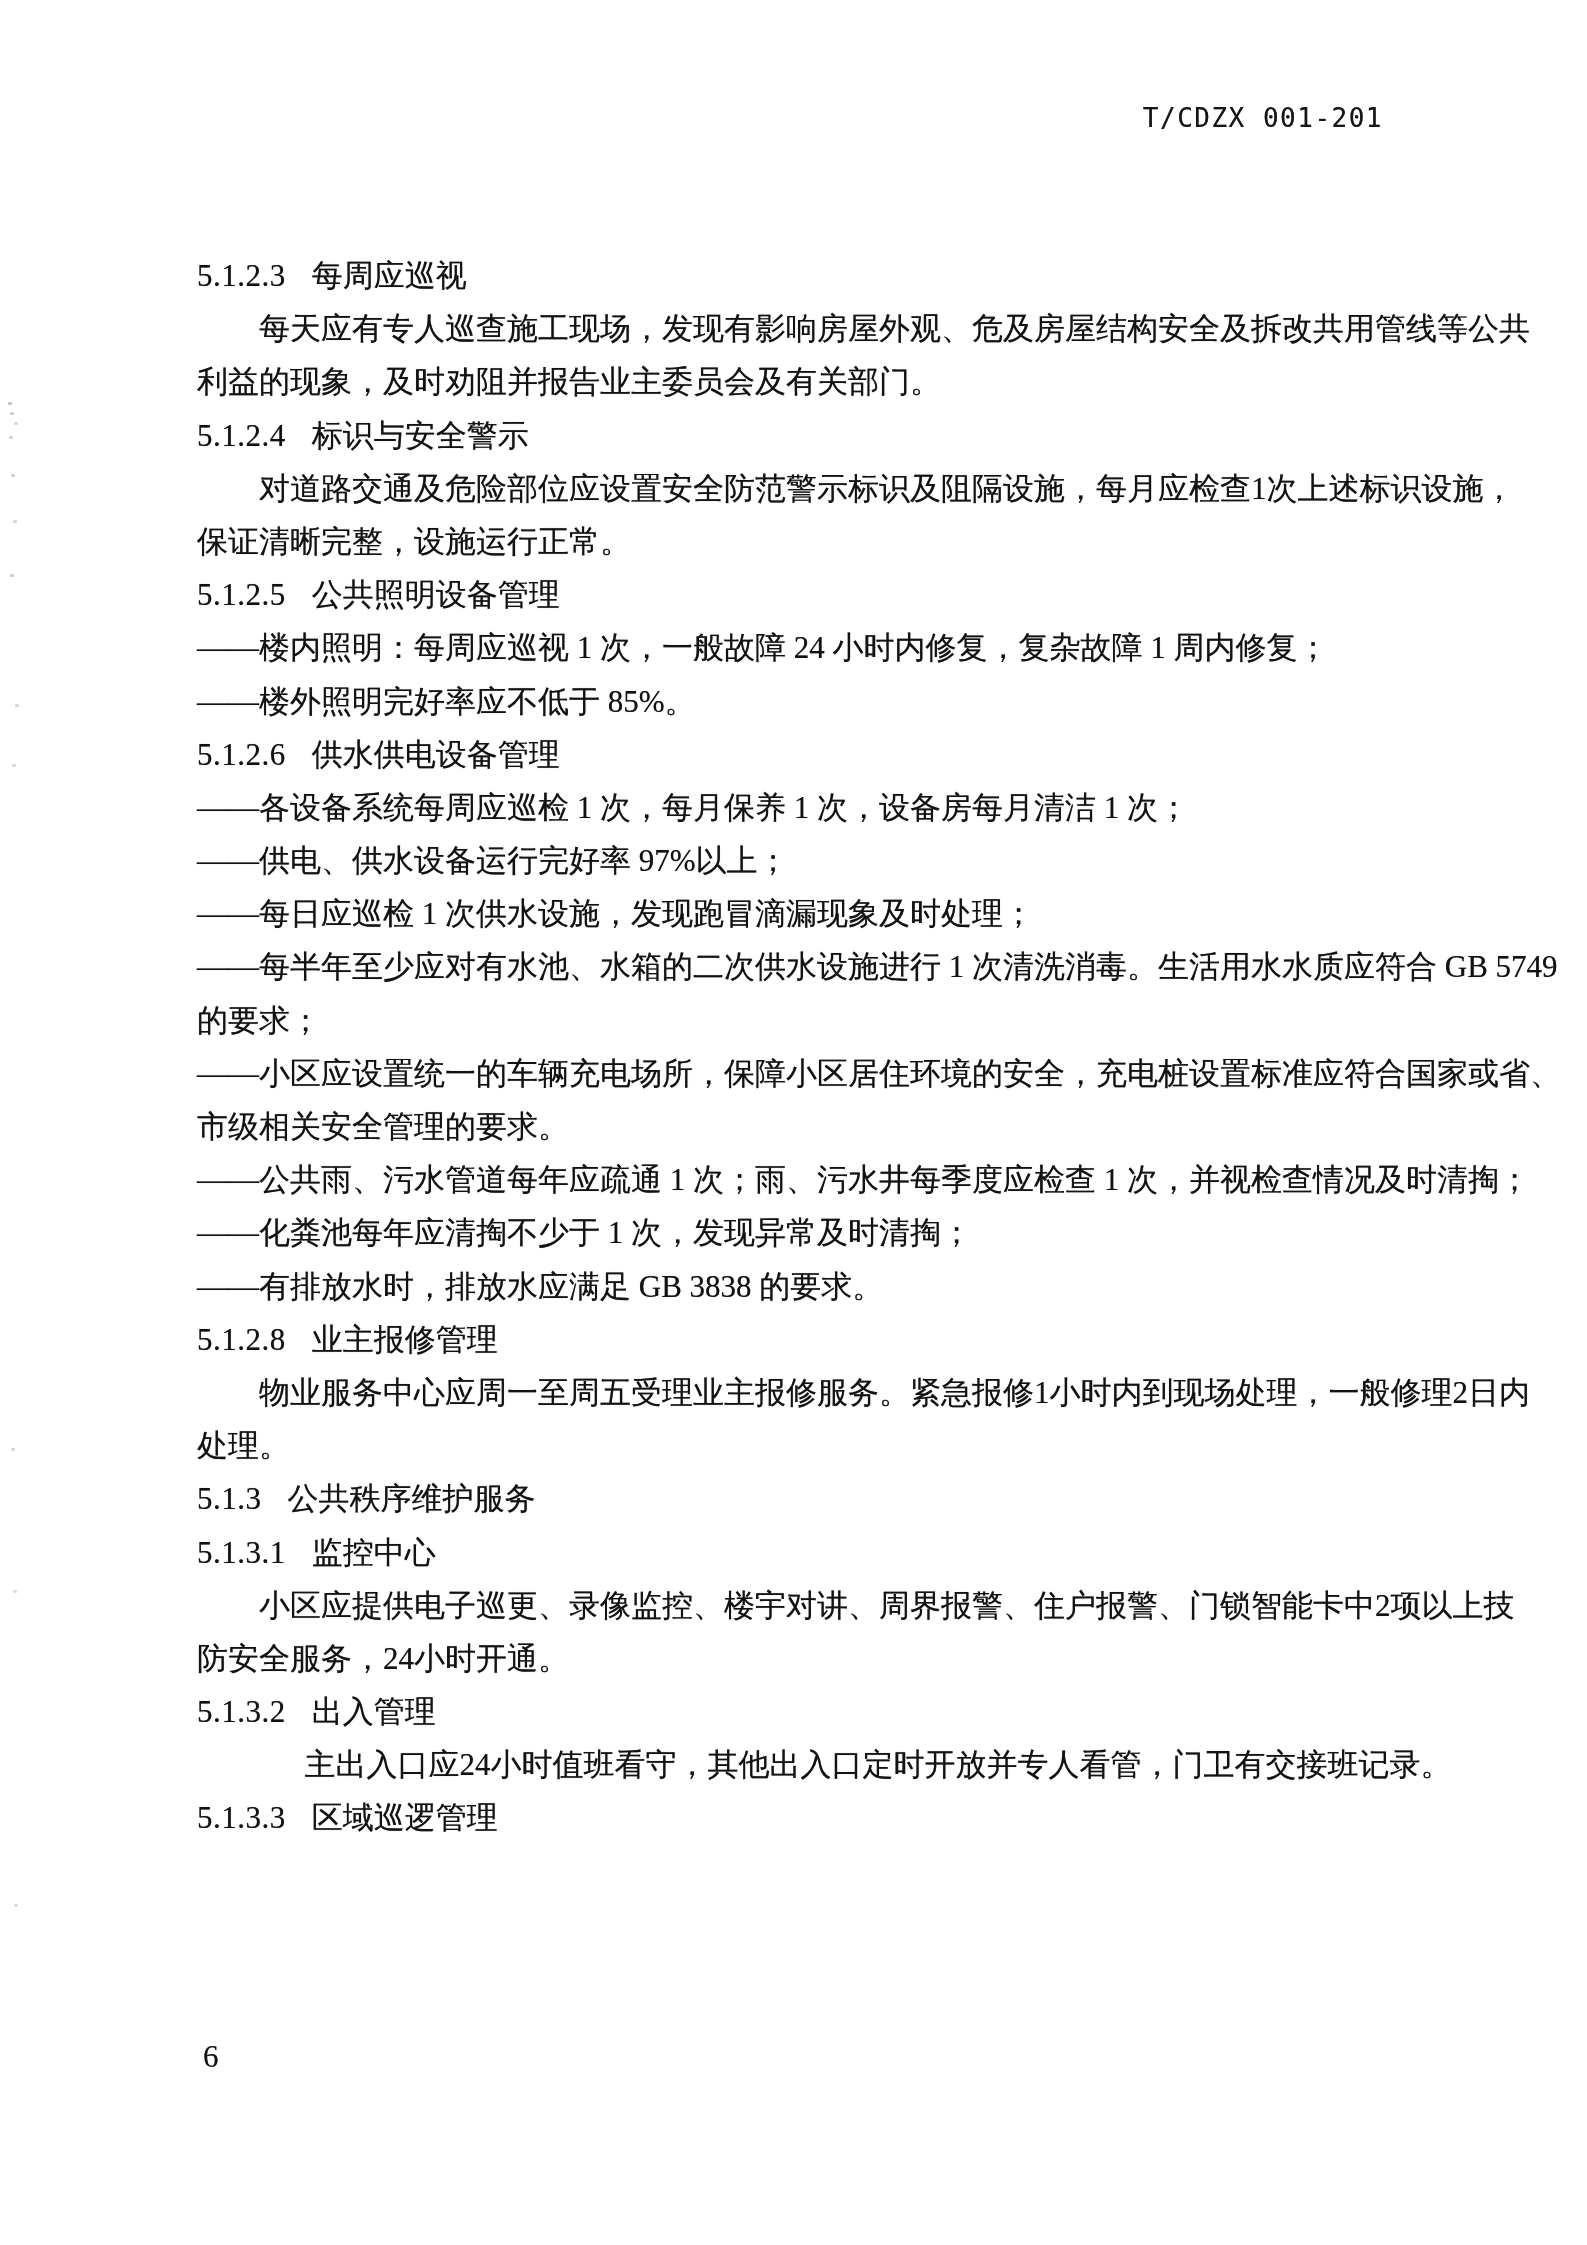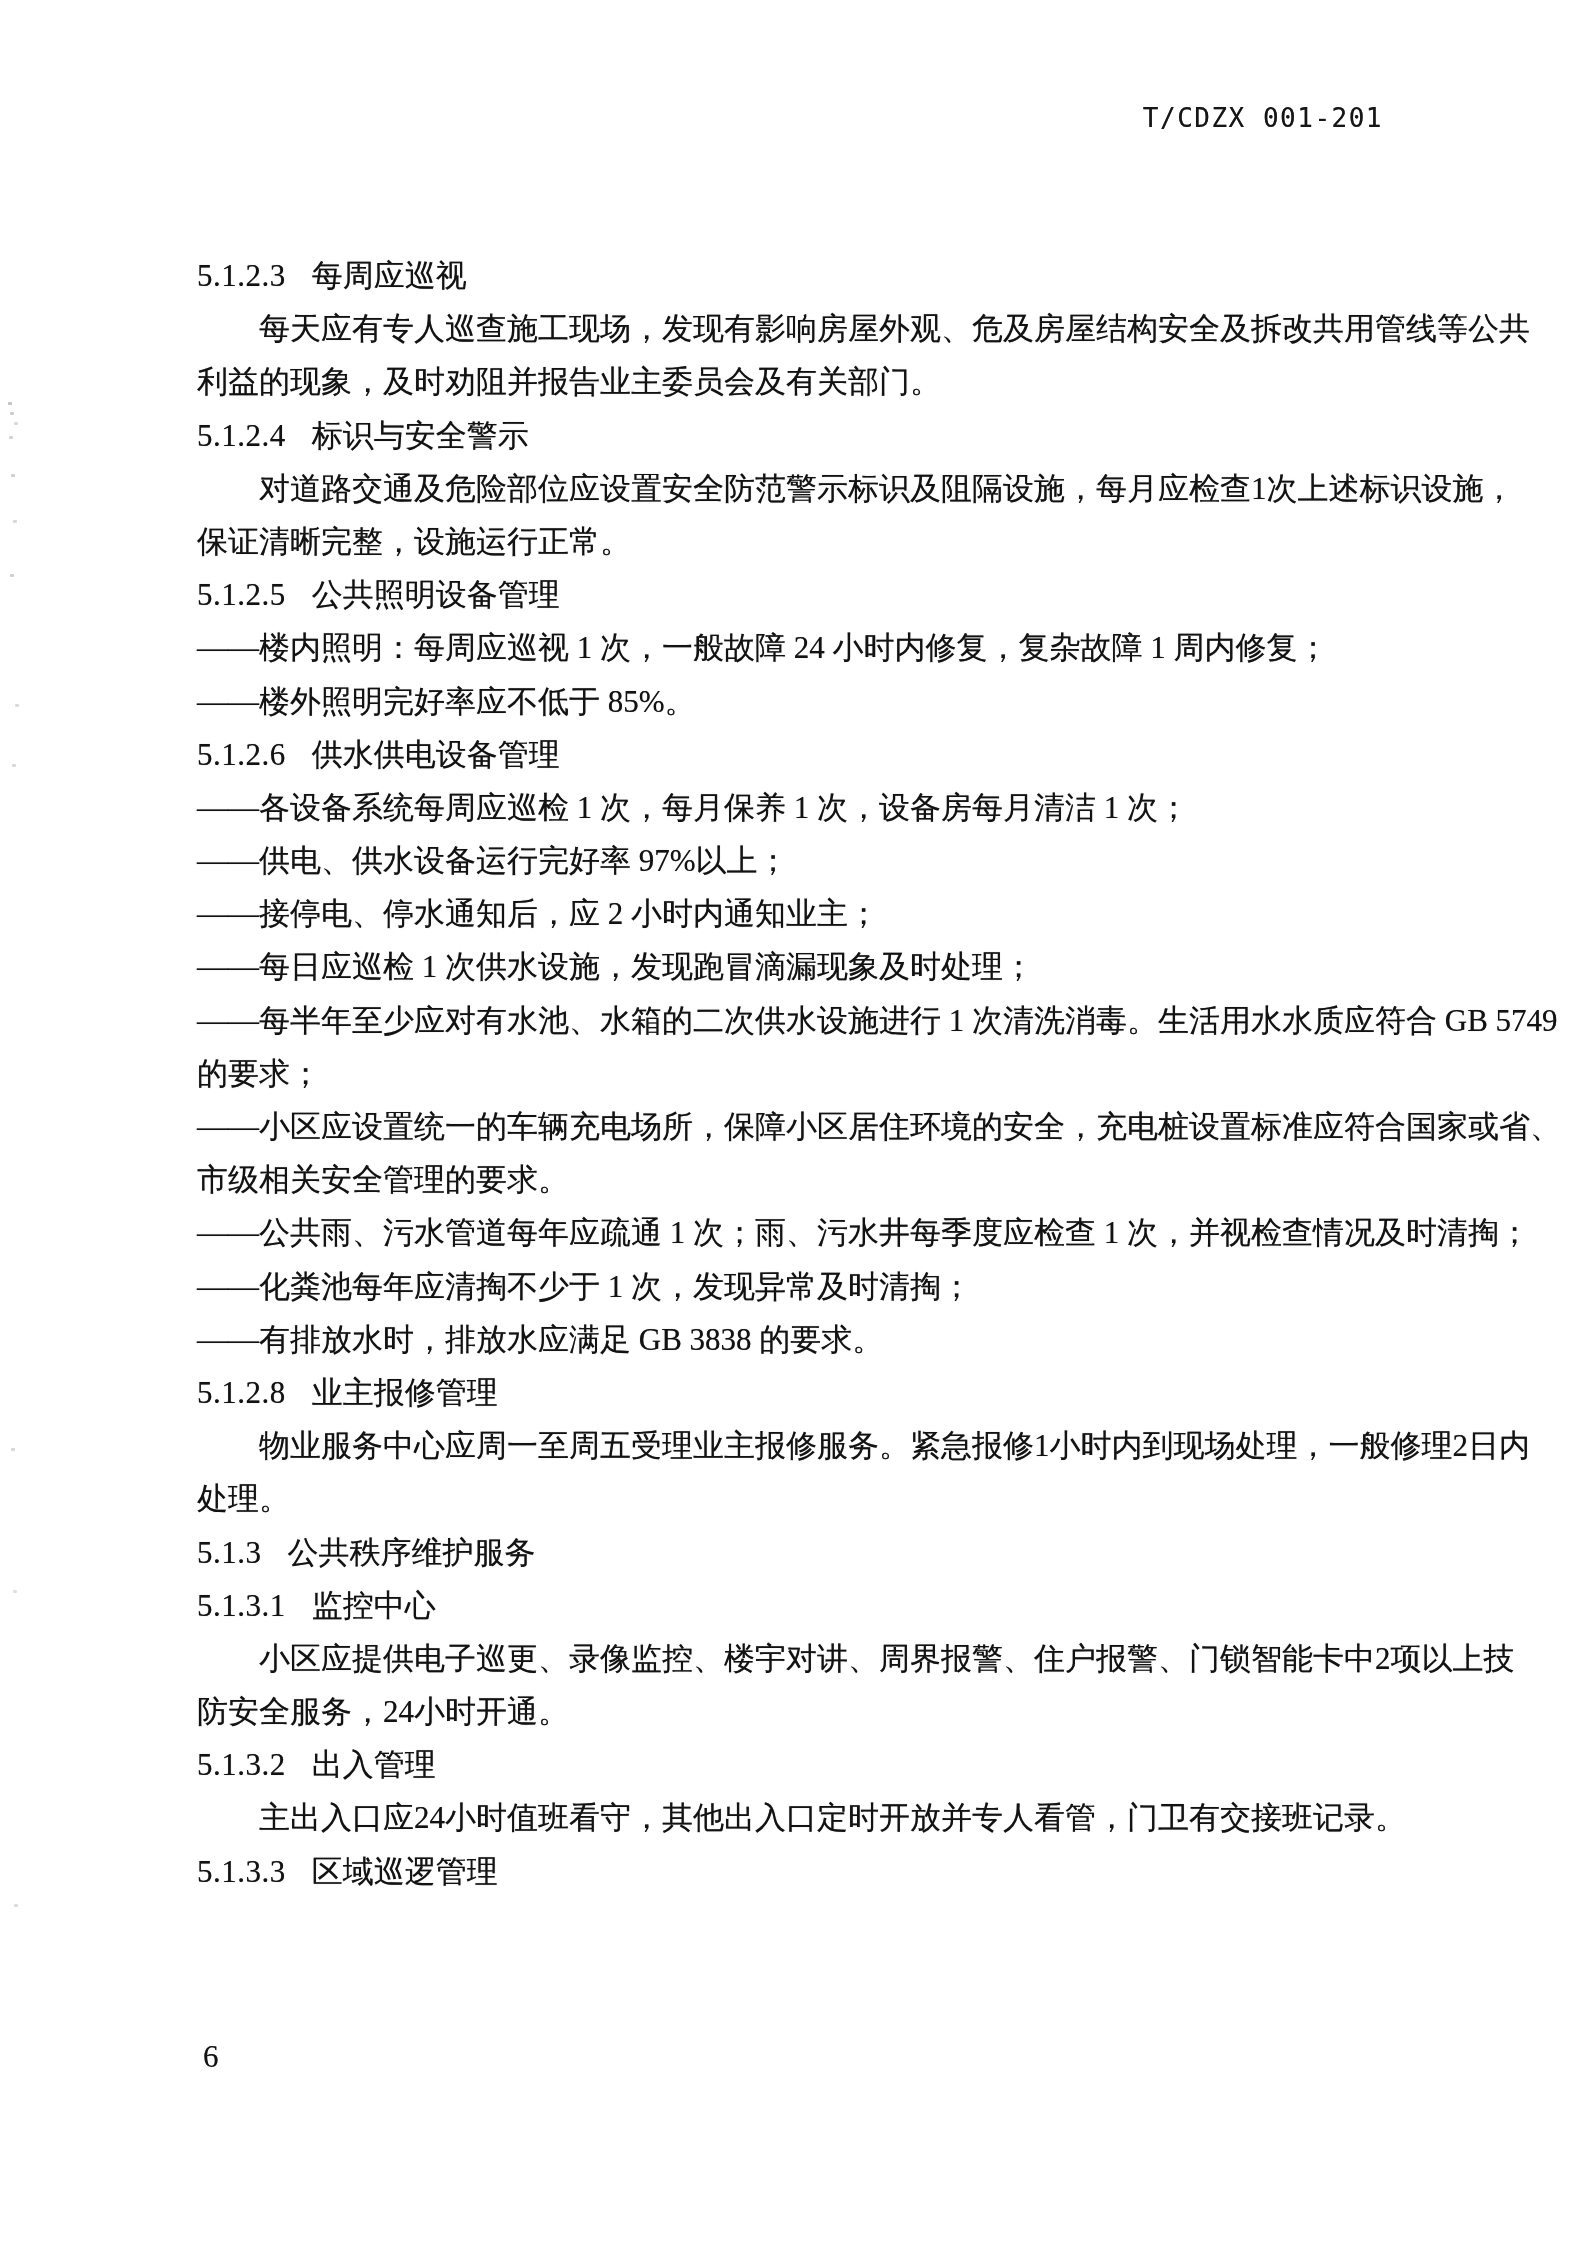--- a/index.html
+++ b/index.html
@@ -27,21 +27,21 @@
     left: 197px; top: 249px;
     width: 1300px;
   }
   .line {
     height: 53.2px;
     line-height: 53.2px;
     font-size: 31px;
     white-space: nowrap;
     text-shadow: 0 0 0.7px rgba(10,10,10,.6);
   }
-  .line.para_first { text-indent: 62px; }
+  .line.para_first { text-indent: 62px; text-align: center; }
   .line.heading .num { letter-spacing: 0.5px; margin-top: 12px; }
   .line.heading .title { margin-left: 26px; }
   .page-number {
     position: absolute;
     left: 203px; top: 2039px;
     font-size: 31px;
     text-shadow: 0 0 0.6px rgba(0,0,0,.5);
   }
   
   .specks {
@@ -75,21 +75,20 @@
     <div class="line para_cont">利益的现象，及时劝阻并报告业主委员会及有关部门。</div>
     <div class="line heading"><span class="num">5.1.2.4</span><span class="title">标识与安全警示</span></div>
     <div class="line para_first">对道路交通及危险部位应设置安全防范警示标识及阻隔设施，每月应检查1次上述标识设施，</div>
     <div class="line para_cont">保证清晰完整，设施运行正常。</div>
     <div class="line heading"><span class="num">5.1.2.5</span><span class="title">公共照明设备管理</span></div>
     <div class="line dash">——楼内照明：每周应巡视 1 次，一般故障 24 小时内修复，复杂故障 1 周内修复；</div>
     <div class="line dash">——楼外照明完好率应不低于 85%。</div>
     <div class="line heading"><span class="num">5.1.2.6</span><span class="title">供水供电设备管理</span></div>
     <div class="line dash">——各设备系统每周应巡检 1 次，每月保养 1 次，设备房每月清洁 1 次；</div>
     <div class="line dash">——供电、供水设备运行完好率 97%以上；</div>
-    <div class="line dash">——接停电、停水通知后，应 2 小时内通知业主；</div>
     <div class="line dash">——每日应巡检 1 次供水设施，发现跑冒滴漏现象及时处理；</div>
     <div class="line dash">——每半年至少应对有水池、水箱的二次供水设施进行 1 次清洗消毒。生活用水水质应符合 GB 5749</div>
     <div class="line para_cont">的要求；</div>
     <div class="line dash">——小区应设置统一的车辆充电场所，保障小区居住环境的安全，充电桩设置标准应符合国家或省、</div>
     <div class="line para_cont">市级相关安全管理的要求。</div>
     <div class="line dash">——公共雨、污水管道每年应疏通 1 次；雨、污水井每季度应检查 1 次，并视检查情况及时清掏；</div>
     <div class="line dash">——化粪池每年应清掏不少于 1 次，发现异常及时清掏；</div>
     <div class="line dash">——有排放水时，排放水应满足 GB 3838 的要求。</div>
     <div class="line heading"><span class="num">5.1.2.8</span><span class="title">业主报修管理</span></div>
     <div class="line para_first">物业服务中心应周一至周五受理业主报修服务。紧急报修1小时内到现场处理，一般修理2日内</div>

